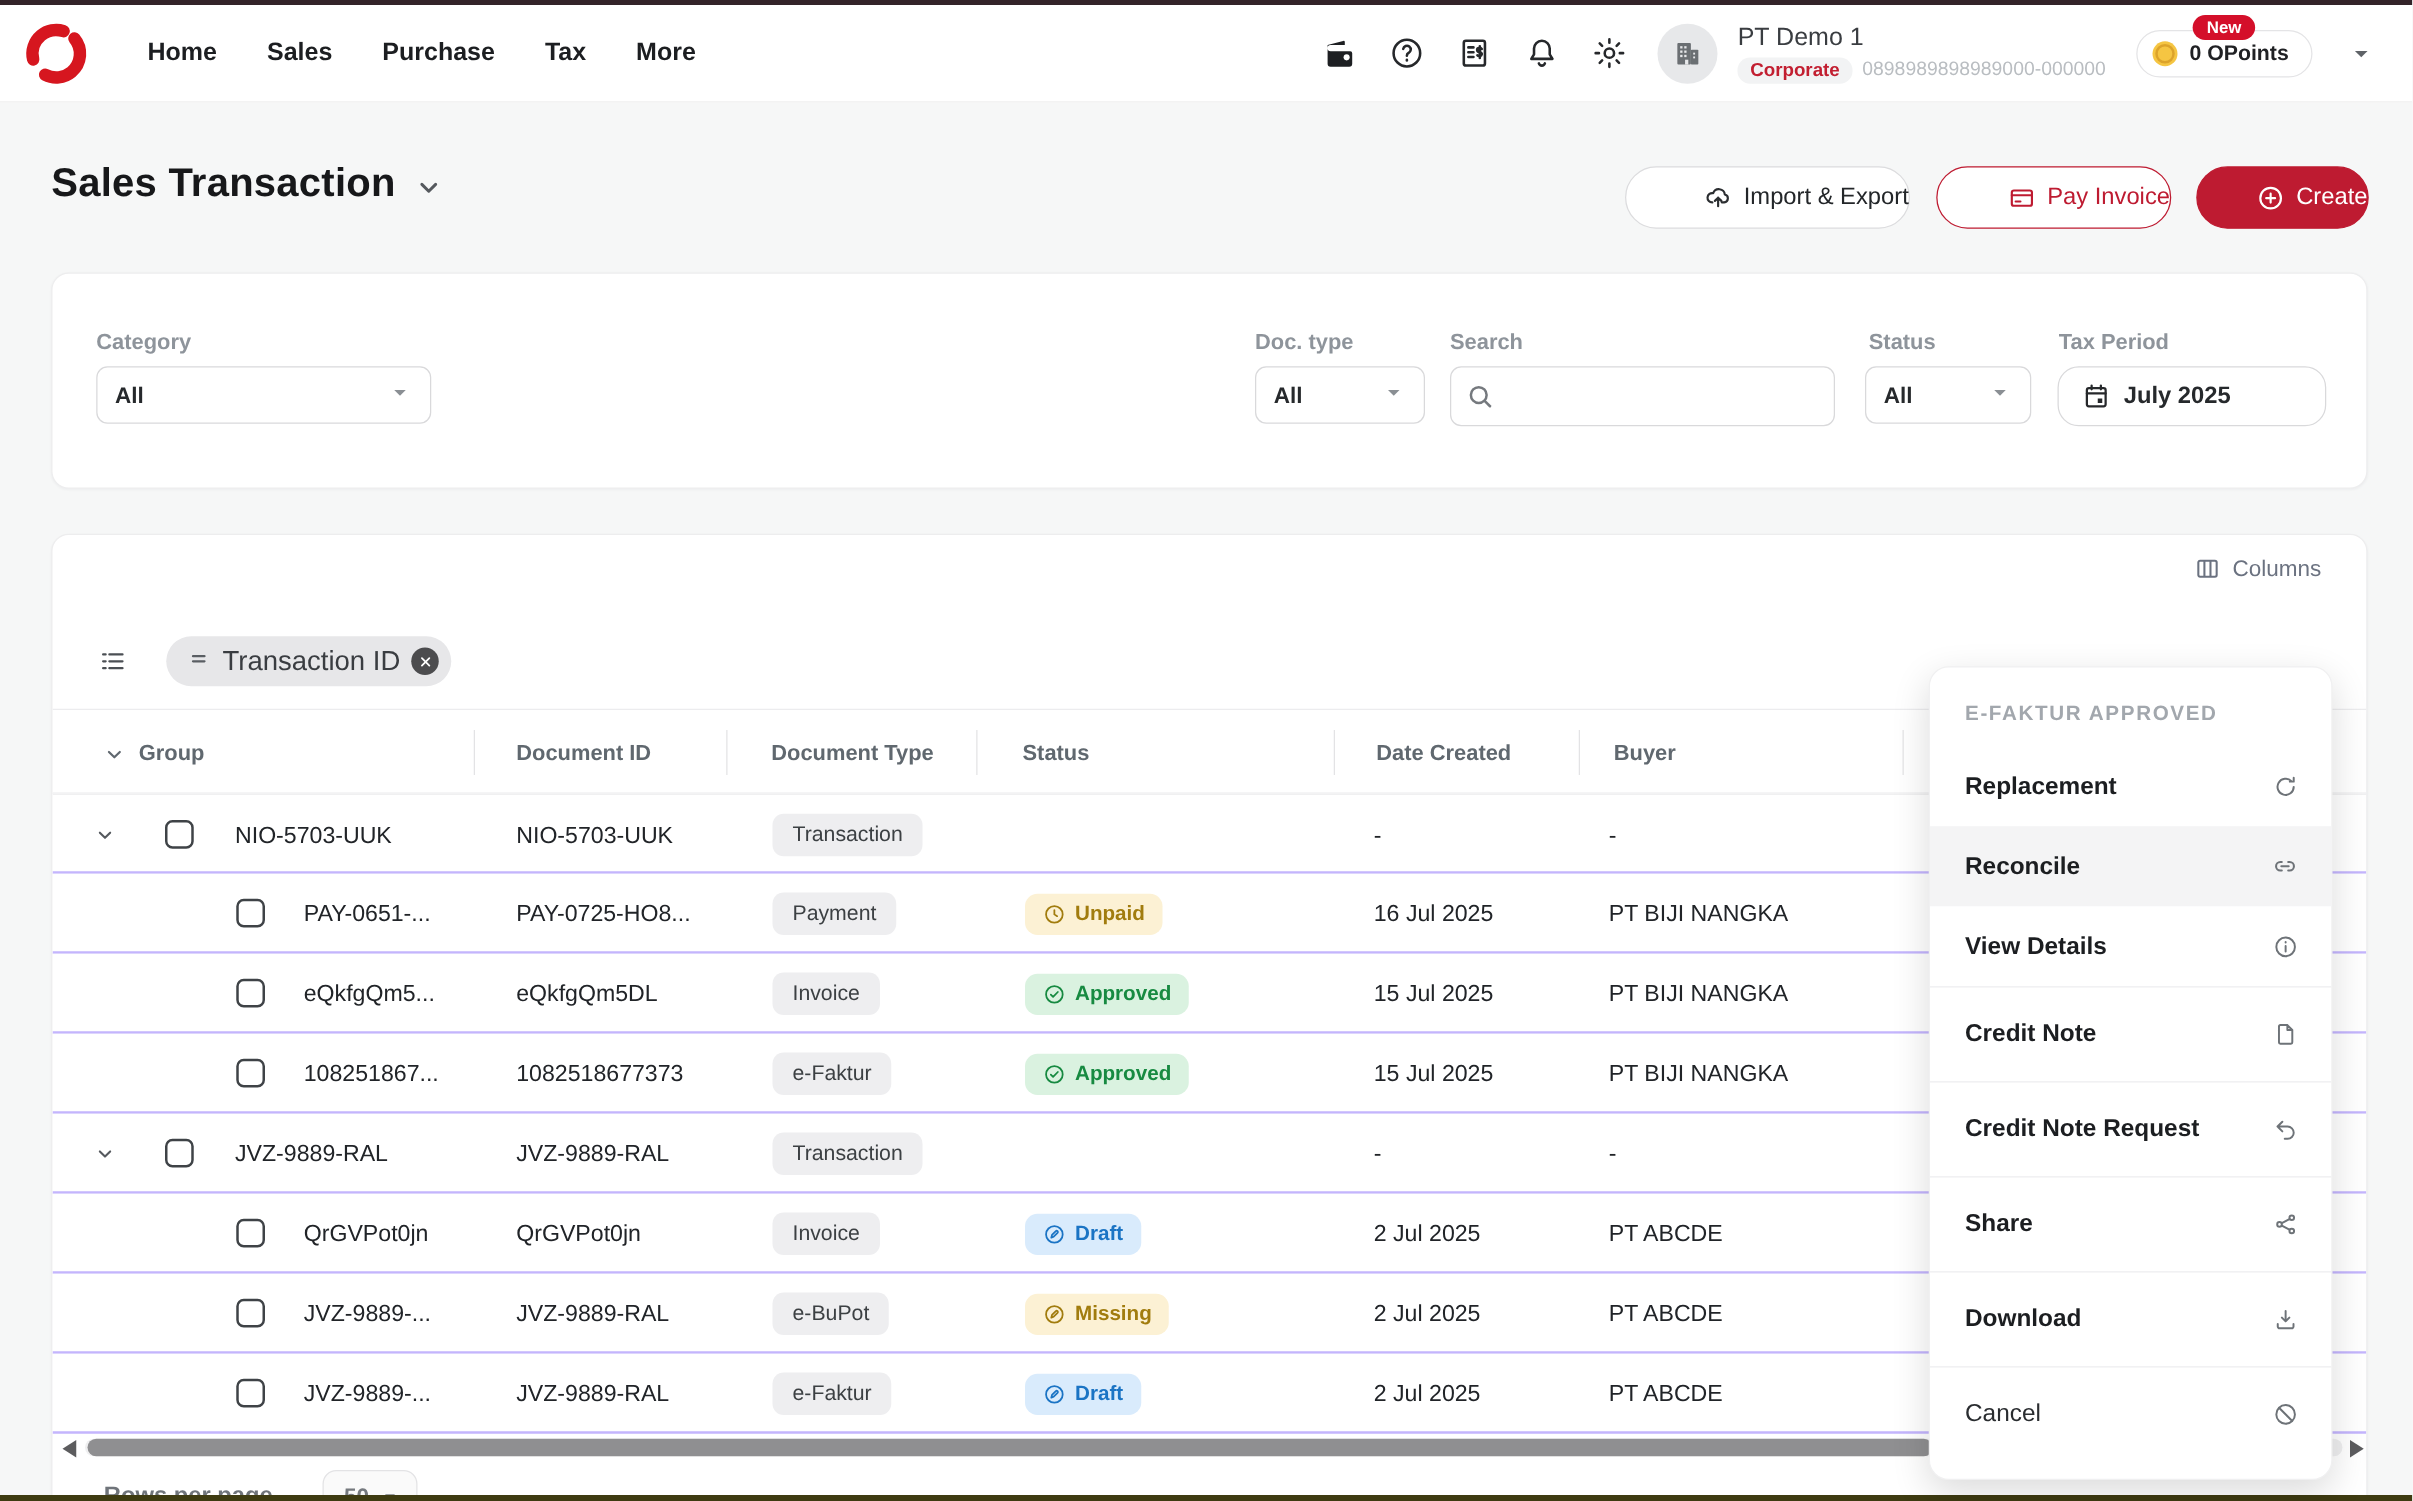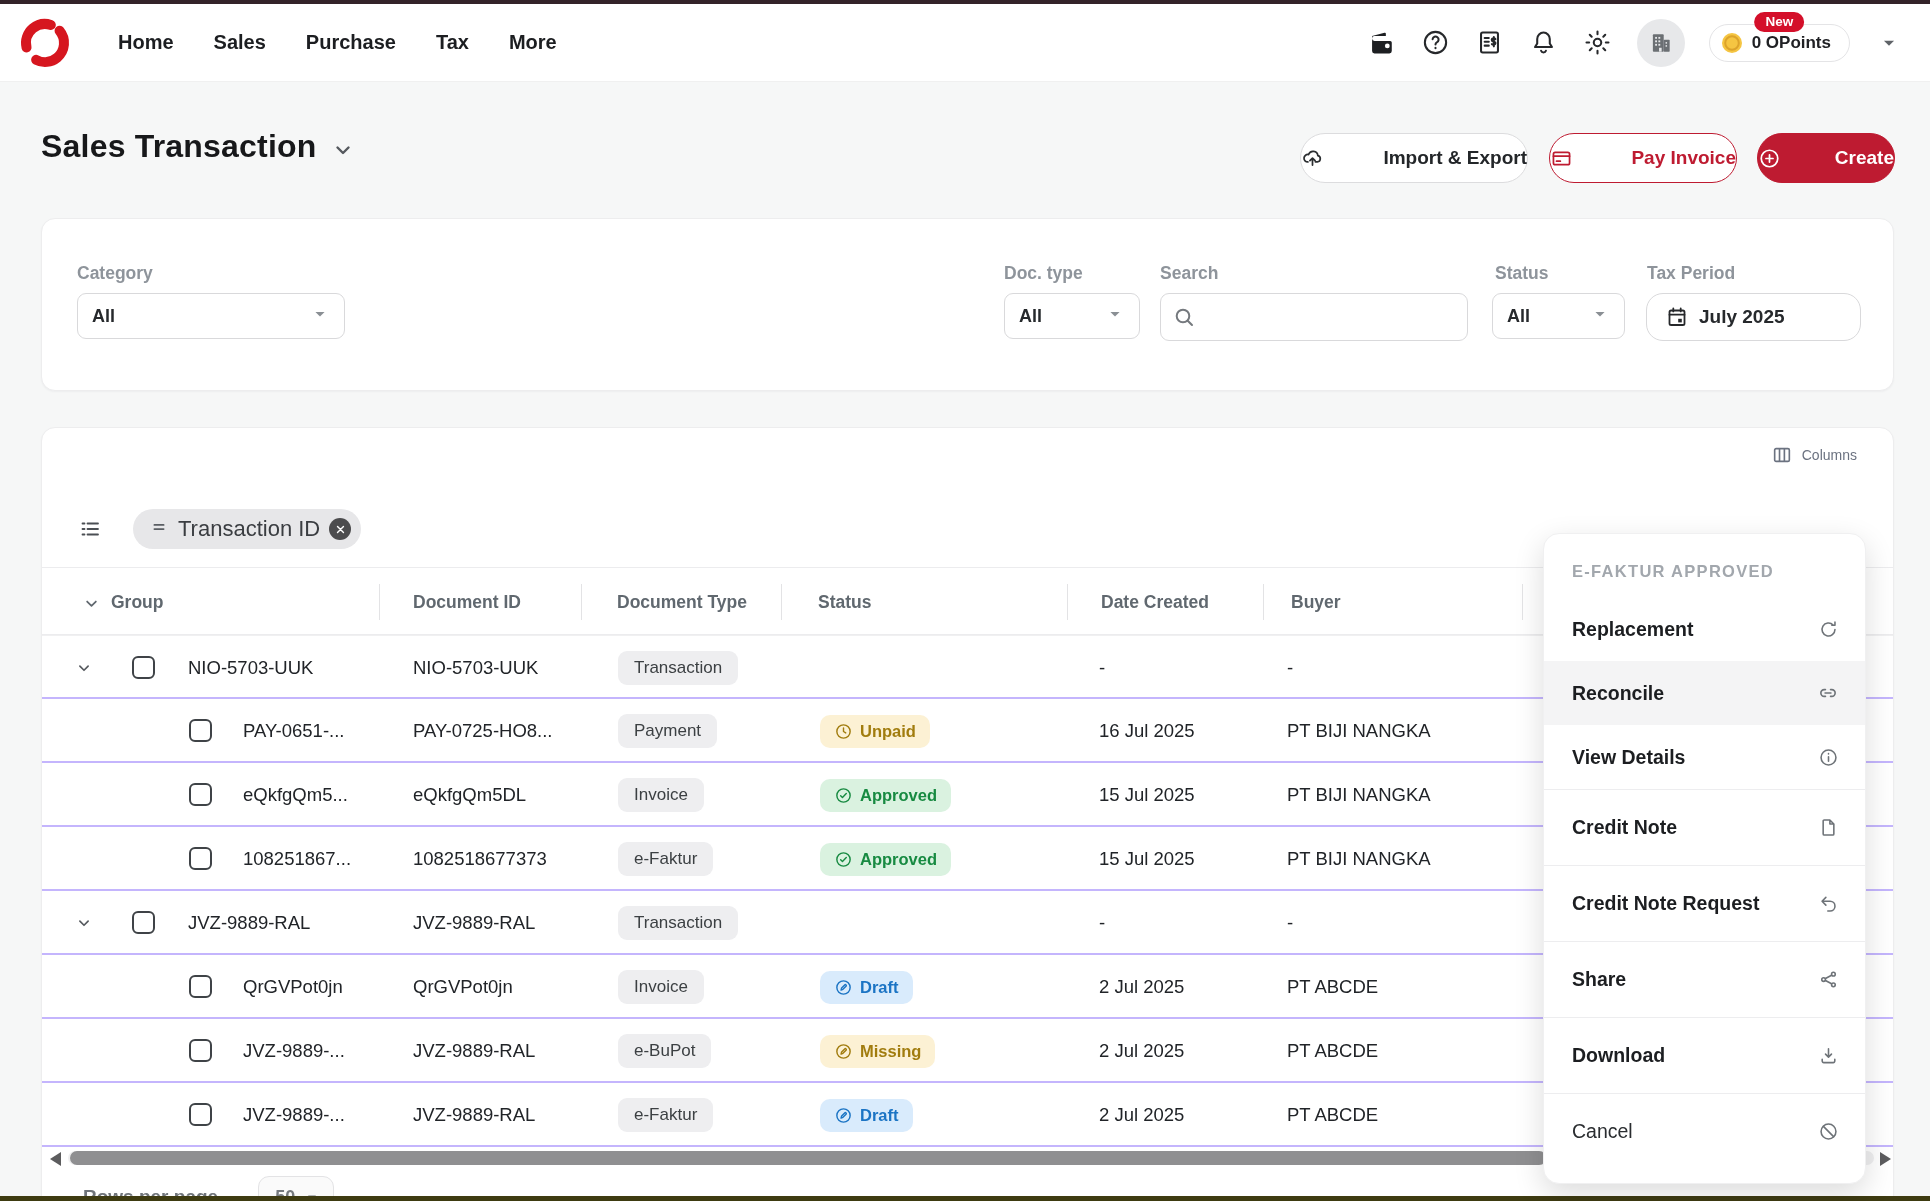--- a/index.html
+++ b/index.html
@@ -25,41 +25,41 @@
   .corp-pill{background:#f2f3f4;border-radius:10px;padding:2px 10px;font-size:15px;font-weight:700;color:#c21f31}
   .acct-num{font-size:15.5px;color:#b9bdc1}
   .points{position:relative;display:flex;align-items:center;gap:8px;height:38px;padding:0 18px 0 10px;border:1px solid #e4e4e6;border-radius:20px;background:#fff;cursor:pointer}
   .points-label{font-size:17px;font-weight:700;color:#202124;white-space:nowrap}
   .new-badge{position:absolute;top:-13px;left:50%;transform:translateX(-50%);background:#d40f2a;color:#fff;font-size:13.5px;font-weight:700;padding:2.5px 11px;border-radius:11px}
   .caret-btn{color:#5f6368;cursor:pointer}
 
   
   .page-title-row{position:absolute;left:41px;top:128px;display:flex;align-items:center;gap:14px}
   .page-title{font-size:32px;font-weight:700;color:#17181a;letter-spacing:.2px}
-  .btn{position:absolute;top:133px;height:50px;display:flex;align-items:center;justify-content:space-between;gap:9px;border-radius:25px;font-size:19px;font-weight:700;cursor:pointer;white-space:nowrap}
+  .btn{position:absolute;top:133px;height:50px;display:flex;align-items:center;justify-content:flex-end;gap:9px;border-radius:25px;font-size:19px;font-weight:400;cursor:pointer;white-space:nowrap}
   .btn-import{left:1300px;width:228px;background:#fff;border:1px solid #dcdcde;color:#232629}
   .btn-pay{left:1549px;width:188px;background:#fff;border:1.5px solid #be1b31;color:#be1b31}
   .btn-create{left:1757px;width:138px;background:#be1b31;border:1.5px solid #be1b31;color:#fff}
 
   
   .card{background:#fff;border:1px solid #ededee;border-radius:14px;box-shadow:0 1px 2px rgba(16,24,40,.04)}
   .card-filters{position:absolute;left:41px;top:218px;width:1853px;height:173px}
   .f-label{position:absolute;top:44px;font-size:17.5px;font-weight:700;color:#8e949b;white-space:nowrap}
   .f-control{position:absolute;top:74px;height:46px;border:1px solid #d9d9db;border-radius:9px;background:#fff;display:flex;align-items:center;padding:16px 14px;cursor:pointer}
   .f-value{font-size:18px;font-weight:700;color:#26292c}
   .f-caret{margin-left:auto;color:#8a8f94}
   .search-wrap{position:absolute;top:74px;left:1118px;width:308px;height:48px}
   .search-input{width:100%;height:100%;border:1px solid #d9d9db;border-radius:9px;padding:0 14px 0 44px;font-size:18px;font-family:"Liberation Sans",sans-serif;outline:none;color:#26292c}
   .search-ic{position:absolute;left:12px;top:12px;color:#75797e}
   .date-btn{position:absolute;left:1604px;top:74px;width:215px;height:48px;border:1px solid #d9d9db;border-radius:17px;background:#fff;display:flex;align-items:center;gap:10px;padding:0 18px;cursor:pointer}
   .date-btn .f-value{font-size:19px}
 
   
   .card-table{position:absolute;left:41px;top:427px;width:1853px;height:792px;border-radius:14px;overflow:hidden}
-  .columns-btn{position:absolute;right:36px;top:16px;display:flex;align-items:center;gap:9px;color:#6b7280;font-size:14px;font-weight:500;cursor:pointer}
+  .columns-btn{position:absolute;right:36px;top:16px;display:flex;align-items:center;gap:9px;color:#6b7280;font-size:18px;font-weight:500;cursor:pointer}
   .chiprow-ic{position:absolute;left:36px;top:89px;color:#4b4f54;cursor:pointer}
   .chip{position:absolute;left:91px;top:81px;height:40px;border-radius:20px;background:#e7e7e9;display:flex;align-items:center;gap:9px;padding:0 10px 0 16px;cursor:pointer}
   .chip-eq{color:#5a5e63}
   .chip-label{font-size:22px;color:#3a3d41}
   .chip-x{width:22px;height:22px;border-radius:50%;background:#4c4c4e;color:#fff;display:flex;align-items:center;justify-content:center;cursor:pointer}
 
   .thead{position:absolute;left:0;top:139px;width:100%;height:68px;border-top:1px solid #ececee;border-bottom:1px solid #ececee}
   .th{position:absolute;top:24px;font-size:17.5px;font-weight:700;color:#60686f;white-space:nowrap}
   .th-chev{position:absolute;left:40px;top:26px;color:#60686f;cursor:pointer}
   .vsep{position:absolute;top:16px;width:1px;height:36px;background:#e3e3e5}
@@ -172,20 +172,27 @@
               <rect x="6.6" y="9.6" width="1.7" height="1.7"></rect>
               <rect x="9.6" y="9.6" width="1.7" height="1.7"></rect>
               <rect x="6.6" y="12.8" width="1.7" height="1.7"></rect>
               <rect x="9.6" y="12.8" width="1.7" height="1.7"></rect>
               <rect x="16.2" y="11.2" width="1.4" height="1.4"></rect>
               <rect x="16.2" y="14" width="1.4" height="1.4"></rect>
               <rect x="10.2" y="16.4" width="2.4" height="3.6" fill="#e7e8ea"></rect>
             </g>
           </svg>
       </span>
+      <div class="acct">
+        <span class="acct-name">PT Demo 1</span>
+        <span class="acct-sub">
+          <span class="corp-pill">Corporate</span>
+          <span class="acct-num">0898989898989000-000000</span>
+        </span>
+      </div>
       <div class="points">
         <span class="new-badge">New</span>
         <span style="display:flex">
           <svg viewBox="0 0 24 24" width="24" height="24">
               <circle cx="12" cy="12" r="10" fill="#f5c542"></circle>
               <circle cx="12" cy="12" r="6.8" fill="none" stroke="#dca32b" stroke-width="2"></circle>
             </svg>
         </span>
         <span class="points-label">0 OPoints</span>
       </div>

